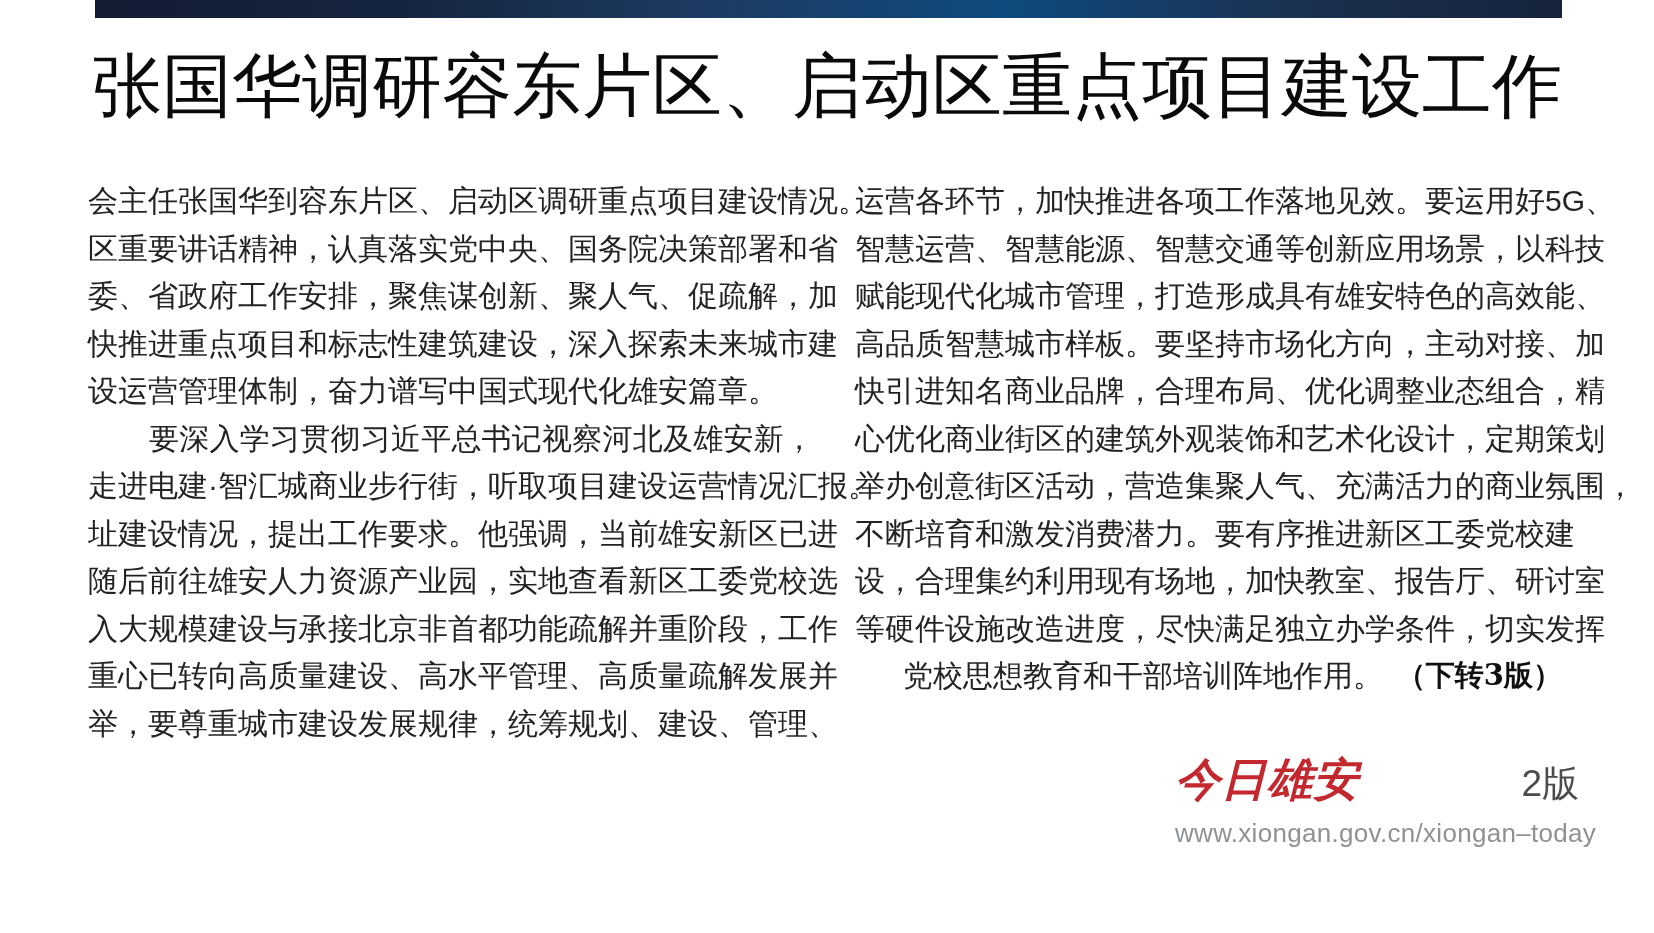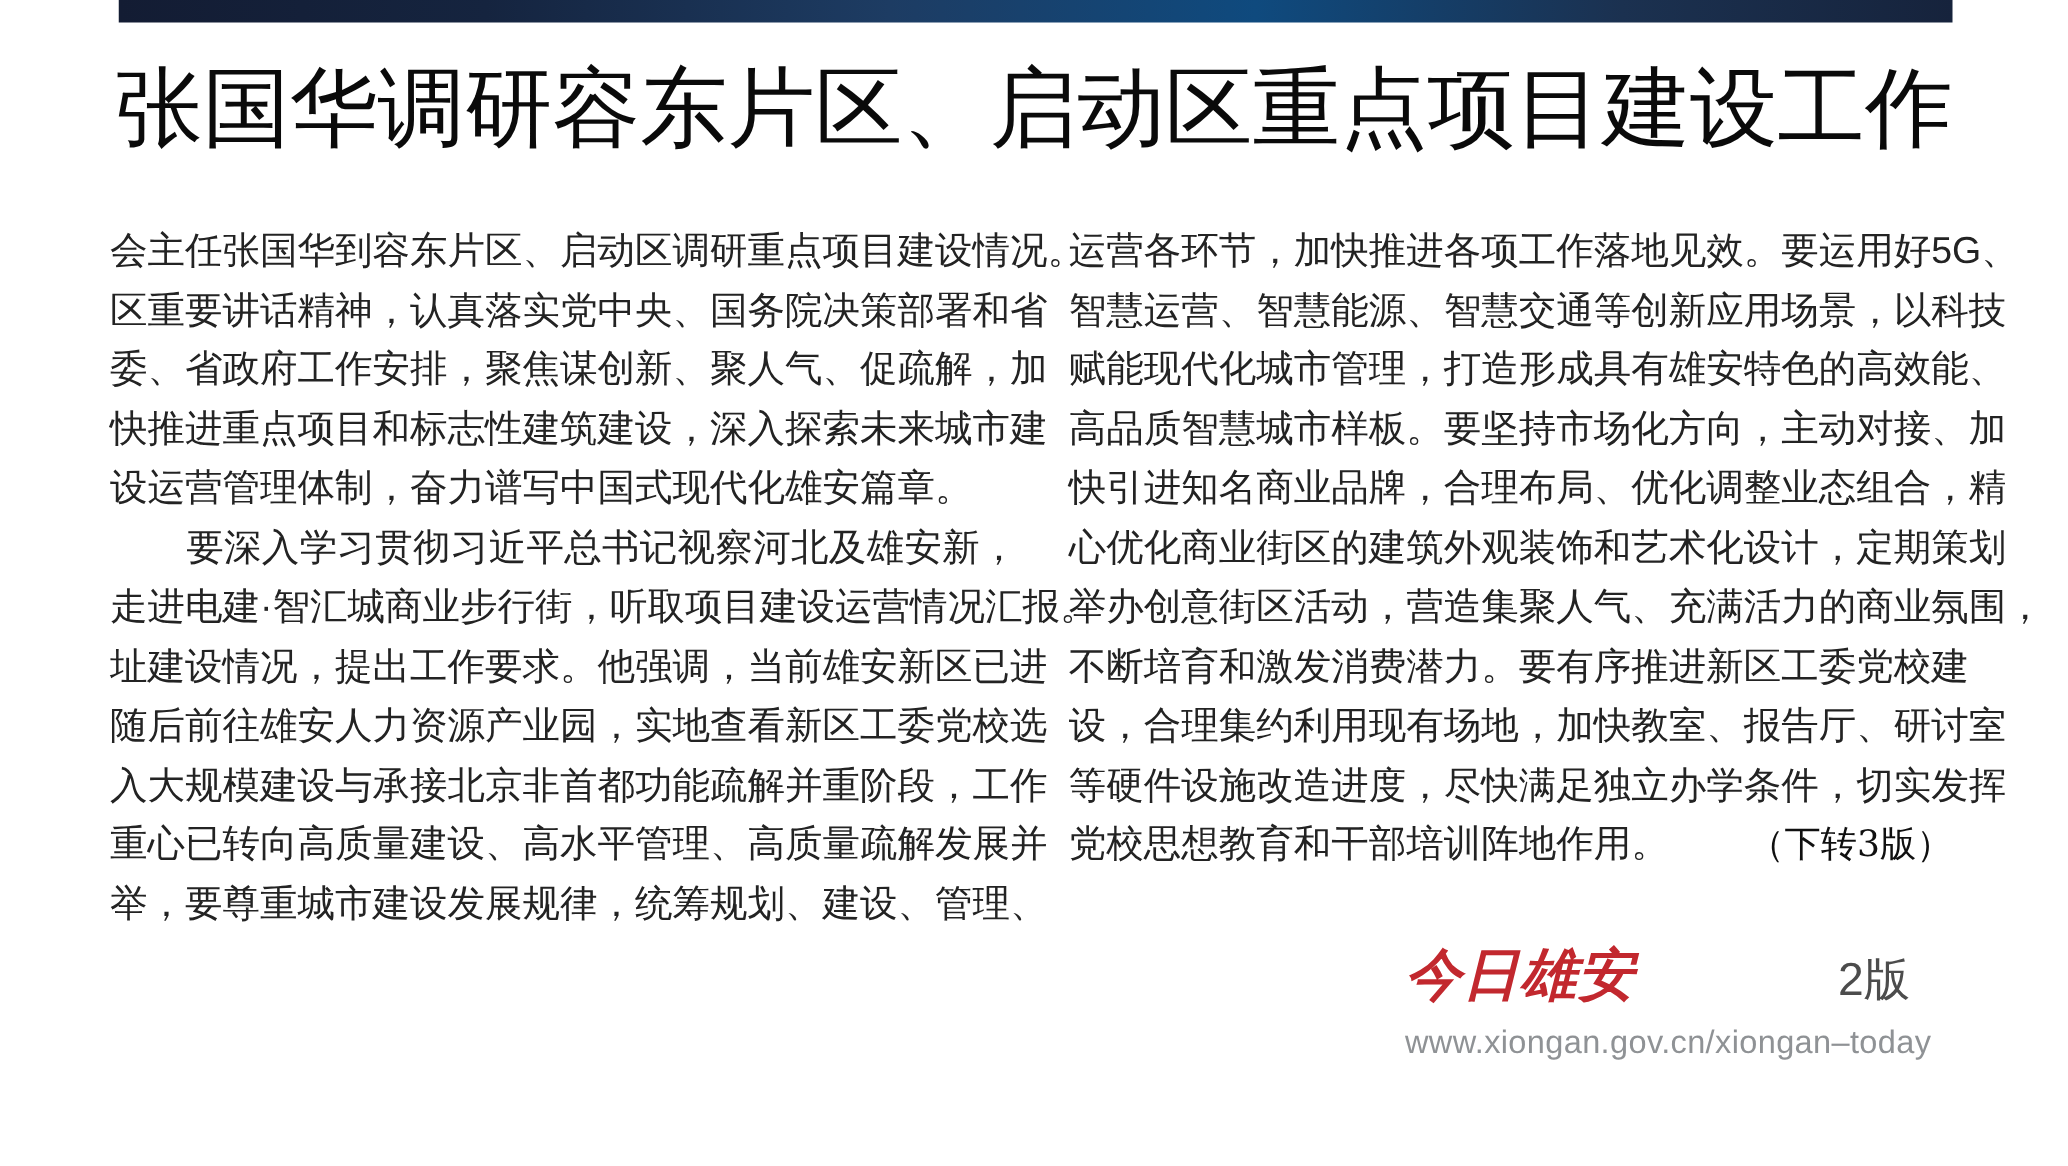--- a/index.html
+++ b/index.html
@@ -55,29 +55,31 @@
     white-space: nowrap;
   }
   .line.indent { text-indent: 61px; }
   .line.short  { text-align-last: left; }
   .line-end {
     display: flex;
     justify-content: space-between;
     align-items: center;
     text-align: left;
     text-align-last: auto;
+    margin-left: 48px;
   }
   .jump {
     font-family: "DejaVu Serif", "Liberation Serif", serif;
     font-size: 29px;
     color: #101010;
+    font-weight: bold;
   }
   .footer {
     position: absolute;
-    left: 1124px;
+    left: 1175px;
     top: 752px;
     width: 404px;
     text-align: center;
   }
   .footer-row {
     display: flex;
     justify-content: space-between;
     align-items: flex-end;
     height: 50px;
   }

